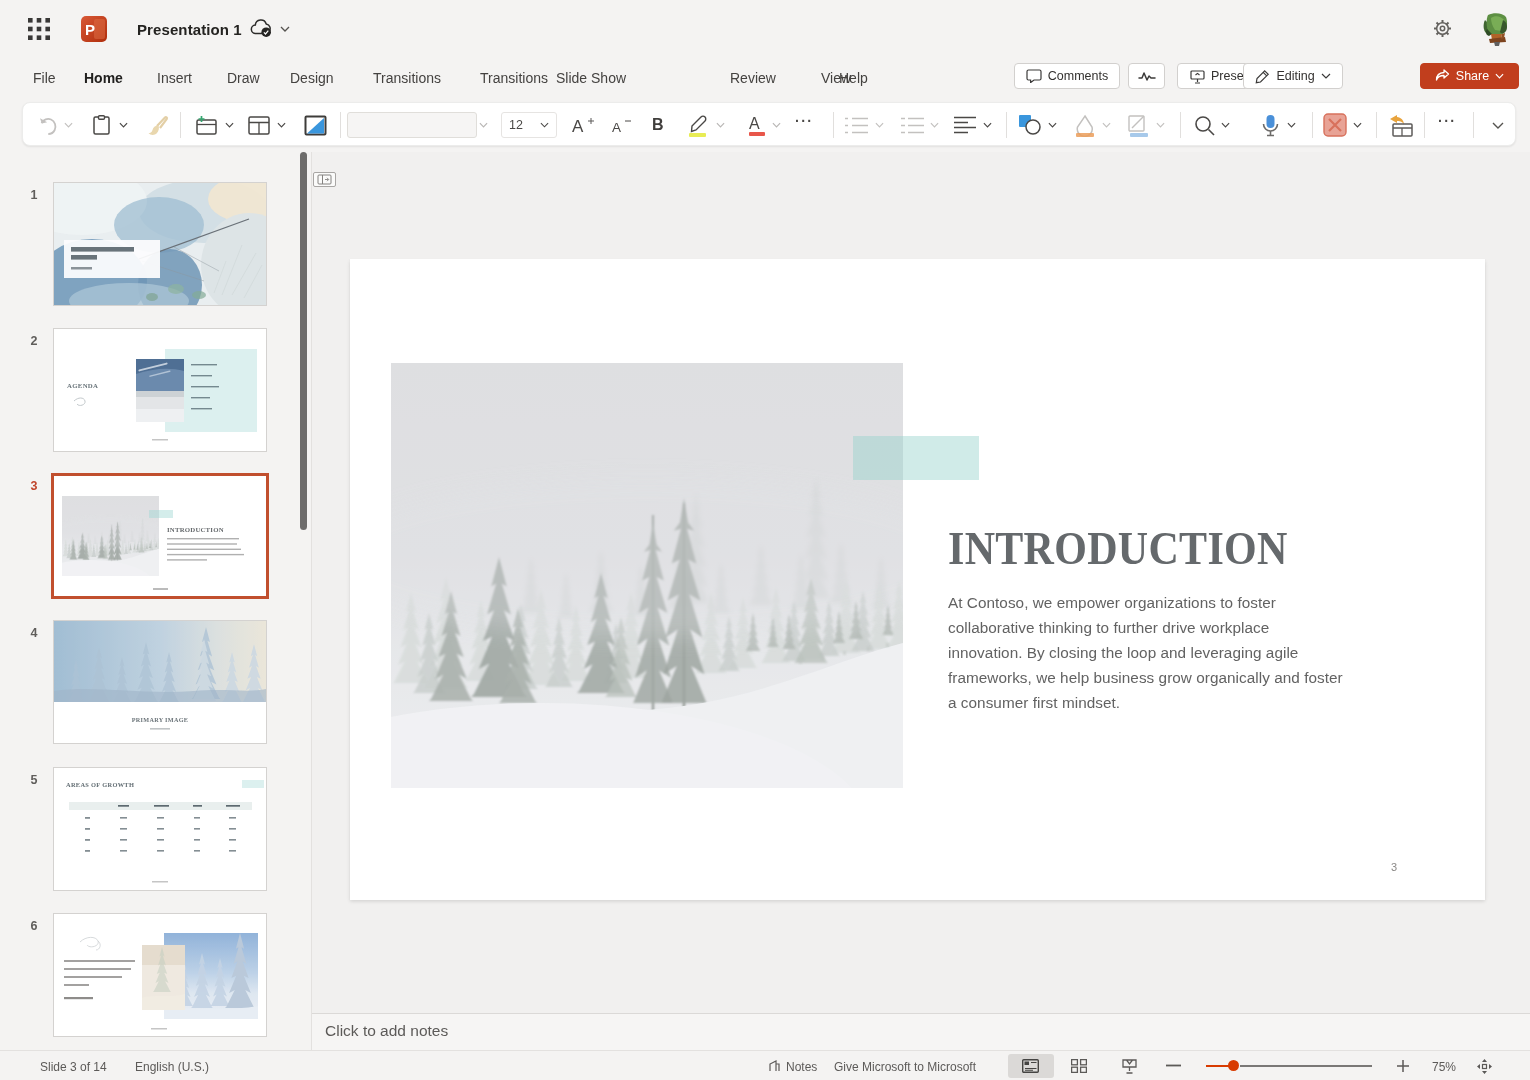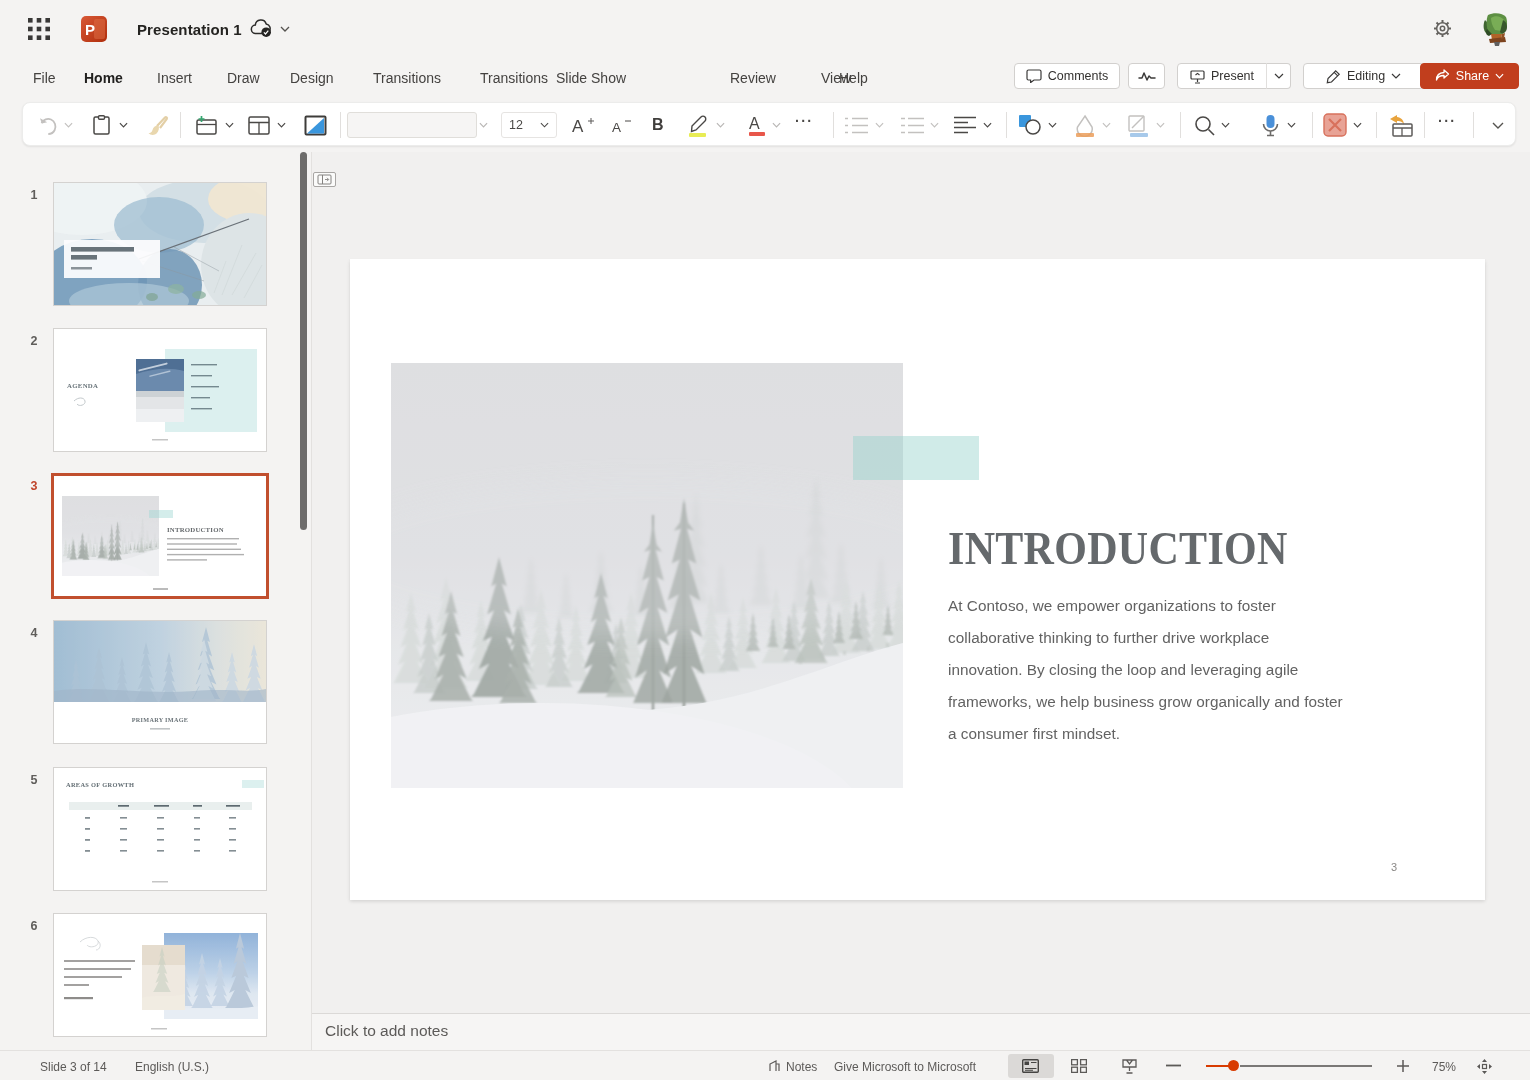--- a/index.html
+++ b/index.html
@@ -27,21 +27,21 @@
 #vsep{position:absolute;left:311px;top:0;width:1px;height:898px;background:#e3e1df}
 .thumb{position:absolute;left:53px;width:214px;height:124px;background:#fff;border:1px solid #d4d2d0;overflow:hidden}
 .tnum{position:absolute;width:20px;text-align:center;font-size:12.5px;font-weight:700;color:#5f5d5b}
 #scrollbar{position:absolute;left:300px;top:0;width:7px;height:378px;background:#6d6c6b;border-radius:4px}
 #collapsebtn{position:absolute;left:313px;top:20px;width:23px;height:15px;background:#fbfbfa;border:1px solid #a8a6a4;border-radius:2px;display:flex;align-items:center;justify-content:center}
 
 #slide{position:absolute;left:350px;top:107px;width:1135px;height:641px;background:#fff;box-shadow:0 1.6px 3.6px rgba(0,0,0,.13),0 .3px .9px rgba(0,0,0,.1)}
 #mainimg{position:absolute;left:41px;top:104px;width:512px;height:425px}
 #tealchip{position:absolute;left:503px;top:177px;width:126px;height:44px;background:rgba(150,210,205,.45)}
 #intro-h{position:absolute;left:598px;top:264px;font-family:"Liberation Serif",serif;font-weight:700;font-size:42px;letter-spacing:.3px;color:#65696c;transform:scaleY(1.09);transform-origin:0 0;white-space:nowrap}
-#intro-b{position:absolute;left:598px;top:331px;width:440px;font-size:15.3px;line-height:32px;color:#626262;letter-spacing:.05px;white-space:nowrap}
+#intro-b{position:absolute;left:598px;top:331px;width:440px;font-size:15.3px;line-height:25px;color:#626262;letter-spacing:.05px;white-space:nowrap}
 #sfooter{position:absolute;left:0;top:602px;width:1135px;text-align:center;font-size:11px;color:#8a8886}
 #spagenum{position:absolute;left:1041px;top:602px;font-size:11px;color:#8a8886}
 
 #notes{position:absolute;left:312px;top:1013px;width:1218px;height:37px;background:#f6f5f4;border-top:1px solid #dbd9d7}
 #notes .nt{position:absolute;left:13px;top:8px;font-size:15.5px;color:#5c5a58}
 #statusbar{position:absolute;left:0;top:1050px;width:1530px;height:30px;background:#f4f3f2;border-top:1px solid #e3e1df;font-size:12px;color:#5c5a58}
 .sbtxt{position:absolute;top:9px;white-space:nowrap}
 </style>
 </head>
 <body>
@@ -128,21 +128,21 @@
           <path d="M7.5 10v3M5 14h5M5.5 6l2-1.6L9.5 6"></path>
         </g>
       </svg>
     <span>Present</span>
   </div>
   <div class="tbtn" style="left:1266px;width:25px;border-radius:0 4px 4px 0;border-left:1px solid #e1dfdd">
     <svg width="10" height="6" viewBox="0 0 10 6">
         <path d="M1 1l4 4 4-4" fill="none" stroke="#3b3a39" stroke-width="1.2"></path>
       </svg>
   </div>
-  <div class="tbtn" style="left:1303px;width:121px">
+  <div class="tbtn" style="left:1243px;width:100px">
     <svg width="15" height="15" viewBox="0 0 15 15">
         <path d="M9.7 1.8l3.5 3.5L5.5 13 1.3 13.7 2 9.5Z M8.2 3.3l3.5 3.5" fill="none" stroke="#3b3a39" stroke-width="1.2"></path>
       </svg>
     <span>Editing</span>
     <svg width="10" height="6" viewBox="0 0 10 6">
         <path d="M1 1l4 4 4-4" fill="none" stroke="#3b3a39" stroke-width="1.2"></path>
       </svg>
   </div>
   <div class="tbtn" style="left:1420px;width:99px;background:#c13e1d;border-color:#c13e1d;color:#fff;font-weight:400">
     <svg width="15" height="14" viewBox="0 0 15 14">

